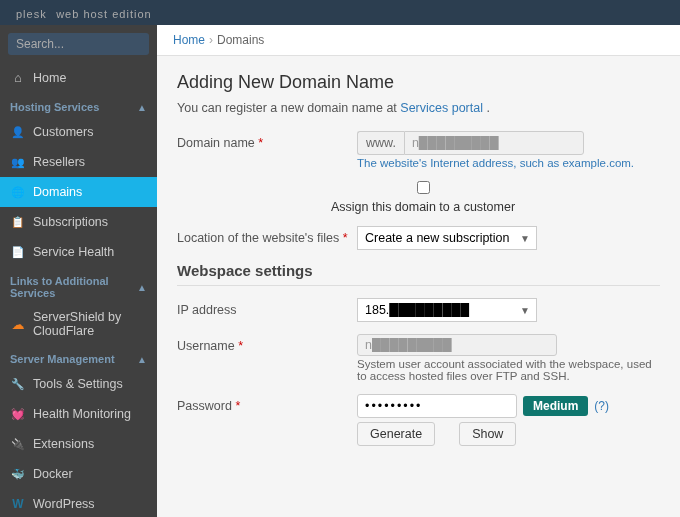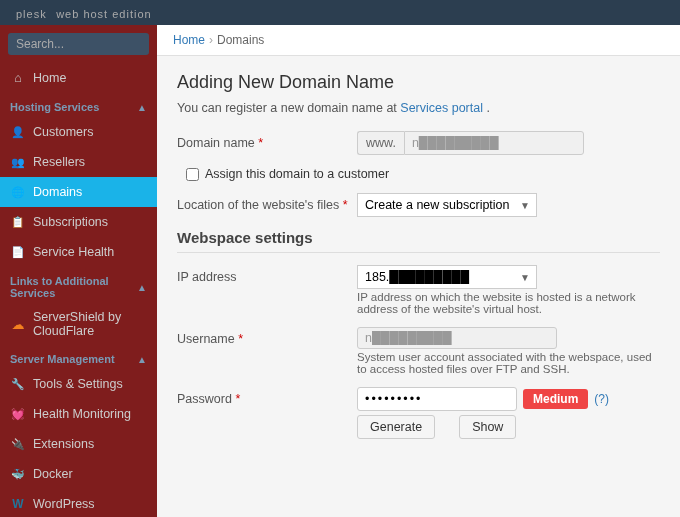--- a/index.html
+++ b/index.html
@@ -7,21 +7,21 @@
 
     
     .header { background: #2c3e50; height: 25px; display: flex; align-items: center; padding: 0 12px; flex-shrink: 0; }
     .header-logo { color: #fff; font-size: 16px; font-weight: bold; letter-spacing: 1px; }
     .header-logo span { color: #aaa; font-size: 11px; font-weight: normal; margin-left: 4px; }
 
     
     .layout { display: flex; flex: 1; overflow: hidden; }
 
     
-    .sidebar { width: 157px; background: #7f1d1d; color: #ccc; flex-shrink: 0; overflow-y: auto; }
+    .sidebar { width: 157px; background: #404040; color: #ccc; flex-shrink: 0; overflow-y: auto; }
     .search-box { padding: 8px; }
     .search-box input { width: 100%; background: #3d5166; border: none; border-radius: 3px; color: #ddd; padding: 4px 8px; font-size: 12px; outline: none; }
     .search-box input::placeholder { color: #aaa; }
 
     .sidebar-item { display: flex; align-items: center; padding: 7px 10px; cursor: pointer; color: #ccc; font-size: 12.5px; }
     .sidebar-item.active { background: #1ab3e8; color: #fff; }
     .sidebar-item .icon { width: 16px; height: 16px; margin-right: 7px; display: inline-flex; align-items: center; justify-content: center; flex-shrink: 0; }
 
     .sidebar-section { font-size: 11px; color: #7a9ab5; padding: 8px 10px 4px; font-weight: bold; display: flex; justify-content: space-between; align-items: center; }
     .sidebar-section .arrow { font-size: 10px; }
@@ -52,21 +52,21 @@
     .checkbox-row { display: flex; align-items: center; margin-bottom: 12px; gap: 6px; font-size: 12.5px; }
 
     .select-wrap { position: relative; display: inline-block; }
     .select-wrap select { border: 1px solid #ccc; border-radius: 0; padding: 4px 24px 4px 7px; font-size: 12.5px; background: #fff; appearance: none; outline: none; min-width: 180px; }
     .select-wrap::after { content: '▼'; position: absolute; right: 7px; top: 50%; transform: translateY(-50%); font-size: 10px; color: #666; pointer-events: none; }
 
     .section-title { font-size: 15px; font-weight: bold; color: #444; margin: 10px 0 12px; border-bottom: 1px solid #ddd; padding-bottom: 6px; }
 
     .password-row { display: flex; align-items: center; gap: 6px; }
     .password-field { border: 1px solid #ccc; border-radius: 3px; padding: 4px 7px; font-size: 12.5px; background: #fff; width: 160px; letter-spacing: 2px; }
-    .strength-badge { background: #ef4444; color: #fff; padding: 3px 10px; border-radius: 3px; font-size: 12px; font-weight: bold; }
+    .strength-badge { background: #0f766e; color: #fff; padding: 3px 10px; border-radius: 3px; font-size: 12px; font-weight: bold; }
     .help-link { color: #337ab7; font-size: 12px; }
 
     .btn-row { display: flex; gap: 24px; margin-top: 4px; }
     .btn { border-radius: 3px; padding: 4px 12px; font-size: 12.5px; cursor: pointer; border: 1px solid #ccc; background: #f5f5f5; color: #333; }
 
     
     .ip-select { border: 1px solid #ccc; border-radius: 3px; padding: 4px 24px 4px 7px; font-size: 12.5px; background: #fff; appearance: none; outline: none; min-width: 160px; }
 
     
     .domain-input-row { display: flex; align-items: center; gap: 0; }
@@ -187,24 +187,25 @@
 
       <div class="form-row">
         <div class="form-label">
           <span>Domain name</span> <span class="req">*</span>
         </div>
         <div class="form-control-wrap">
           <div class="domain-input-row">
             <span class="domain-prefix">www.</span>
             <input type="text" class="domain-text-input" value="n█████████" style="">
           </div>
-        </div>
-      </div>
-
-      <div class="checkbox-row" style="margin-left: 9px; padding-left: 0;">
+          <div class="hint-text">The website's Internet address, such as example.com.</div>
+        </div>
+      </div>
+
+      <div class="checkbox-row" style="margin-left: 9px; padding-left: 0; flex-direction: column;">
         <input type="checkbox" style="">
         <label>Assign this domain to a customer</label>
       </div>
 
       <div class="form-row">
         <div class="form-label">
           <span>Location of the website's files</span> <span class="req">*</span>
         </div>
         <div class="form-control-wrap">
           <div class="select-wrap">
@@ -218,21 +219,20 @@
       <div class="section-title">Webspace settings</div>
 
       <div class="form-row">
         <div class="form-label">IP address</div>
         <div class="form-control-wrap">
           <div class="select-wrap">
             <select class="ip-select">
               <option>185.█████████</option>
             </select>
           </div>
-          <div class="hint-text-gray">IP address on which the website is hosted is a network address of the website's virtual host.</div>
         </div>
       </div>
 
       <div class="form-row">
         <div class="form-label">
           <span>Username</span> <span class="req">*</span>
         </div>
         <div class="form-control-wrap">
           <input type="text" class="input-field" value="n█████████" style="background: rgb(240, 240, 240); color: rgb(153, 153, 153);">
           <div class="hint-text-gray">System user account associated with the webspace, used to access hosted files over FTP and SSH.</div>

